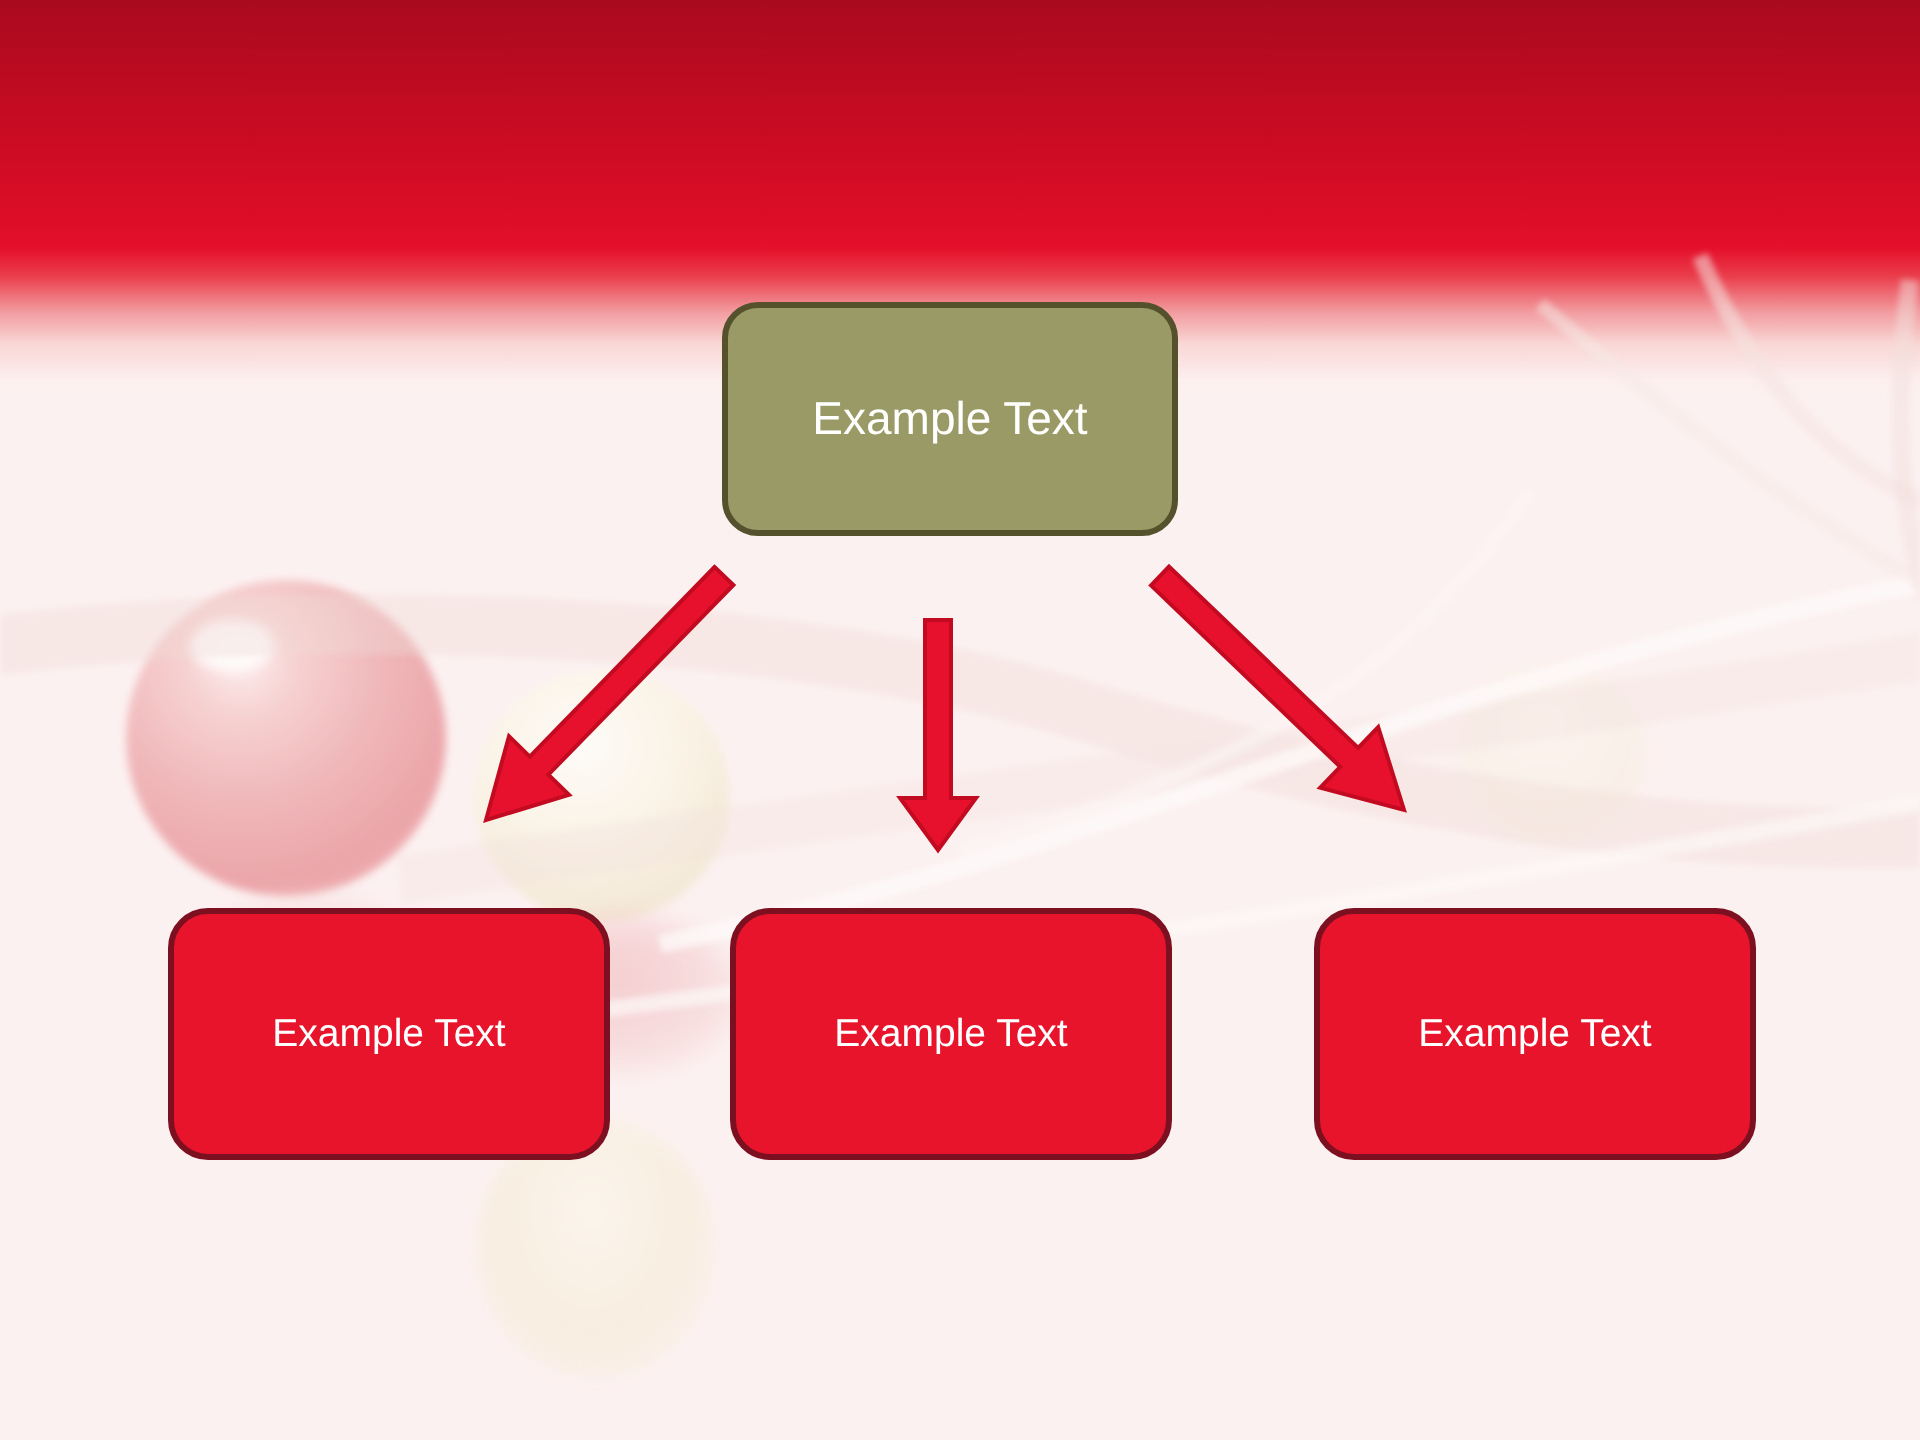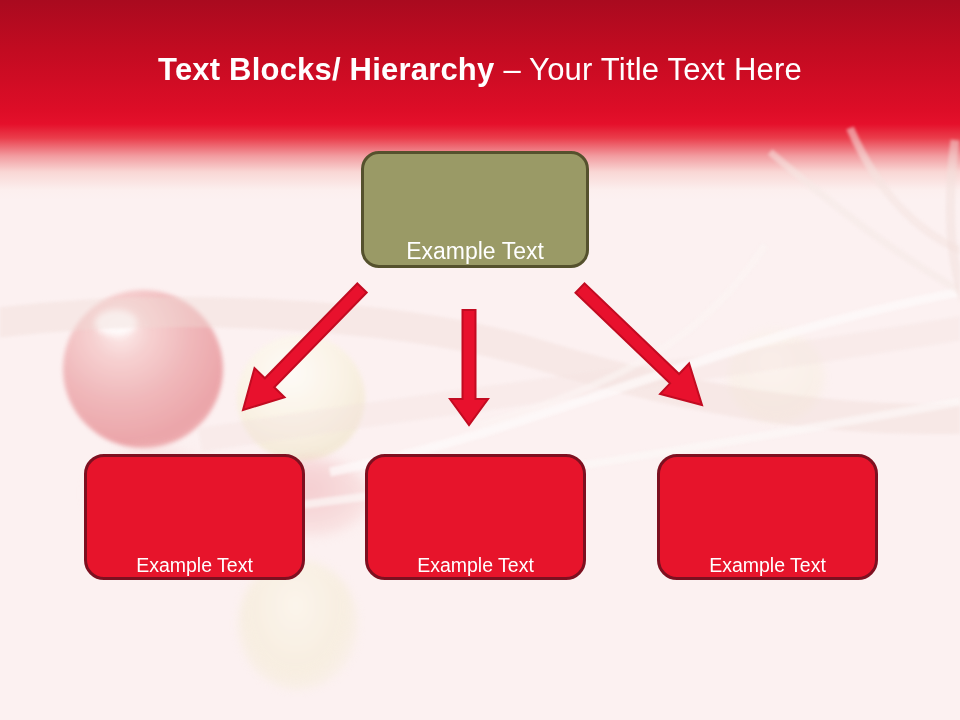--- a/index.html
+++ b/index.html
@@ -52,21 +52,21 @@
     left:238px; top:560px; width:120px; height:130px; opacity:.75; filter:blur(4px);
     background:radial-gradient(ellipse at 48% 35%, #fcf6ea 0%, #f6eddb 55%, rgba(252,241,241,0) 92%);
   }
   .cables { position:absolute; inset:0; width:100%; height:100%; filter:blur(1.5px); }
 
   
   .arrows { position:absolute; inset:0; width:100%; height:100%; z-index:4; }
 
   
   .node {
-    position:absolute; z-index:5; display:flex; align-items:flex-end; justify-content:center;
+    position:absolute; z-index:5; display:flex; align-items:center; justify-content:center;
     color:#ffffff; text-align:center;
   }
   .node-root {
     left:361px; top:151px; width:228px; height:117px;
     background:#9a9a66; border:3px solid #55512d; border-radius:18px; font-size:23px;
   }
   .node-child {
     top:454px; width:221px; height:126px;
     background:#e7142b; border:3px solid #7d1020; border-radius:20px; font-size:19.5px;
   }
@@ -100,21 +100,20 @@
       <path d="M 955 140 C 945 220, 950 280, 980 340" fill="none" stroke="#f2e0dc" stroke-width="9" opacity="0.5"></path>
     </svg>
   </div>
 
   <svg class="arrows" viewBox="0 0 960 720">
     <path d="M357.3 283.5 L264.9 378.3 L254.5 368.1 L243 410 L284.5 397.4 L274.2 387.3 L366.7 292.5 Z" fill="#e8112d" stroke="#c20b21" stroke-width="2"></path>
     <path d="M462.5 310 L462.5 399 L450 399 L469 425 L488 399 L475.5 399 L475.5 310 Z" fill="#e8112d" stroke="#c20b21" stroke-width="2"></path>
     <path d="M575.5 292.7 L670.1 383.4 L660.1 393.9 L702 405 L689.1 363.5 L679.1 374.0 L584.5 283.3 Z" fill="#e8112d" stroke="#c20b21" stroke-width="2"></path>
   </svg>
 
-  <h1 class="title"><span class="title-bold">Text Blocks/ Hierarchy</span><span class="title-light">– Your Title Text Here</span></h1>
 
   <div class="node node-root">
     <span>Example Text</span>
   </div>
   <div class="node node-child node-child-1">
     <span>Example Text</span>
   </div>
   <div class="node node-child node-child-2">
     <span>Example Text</span>
   </div>

